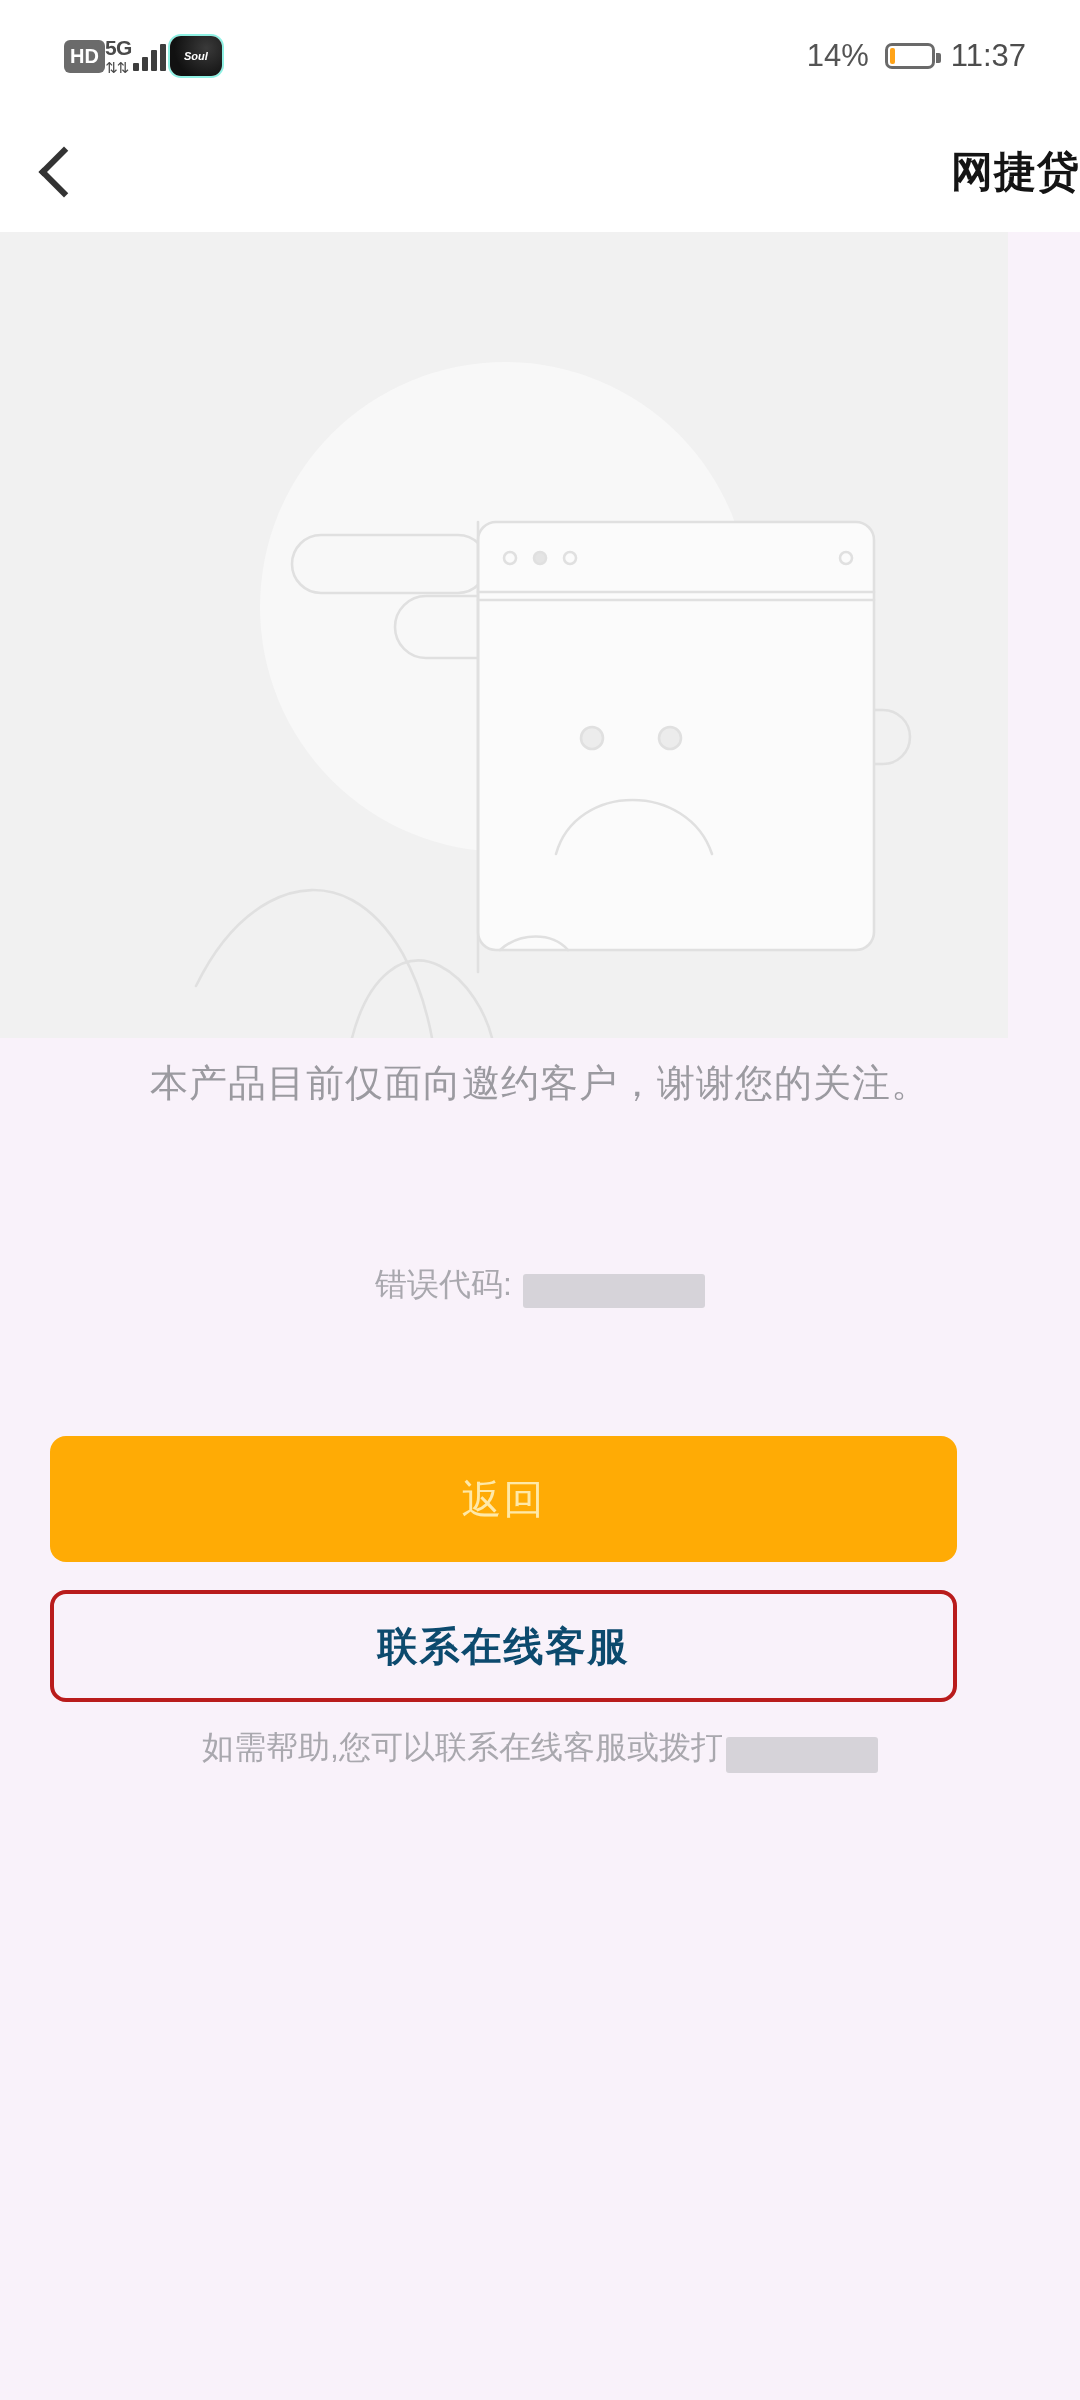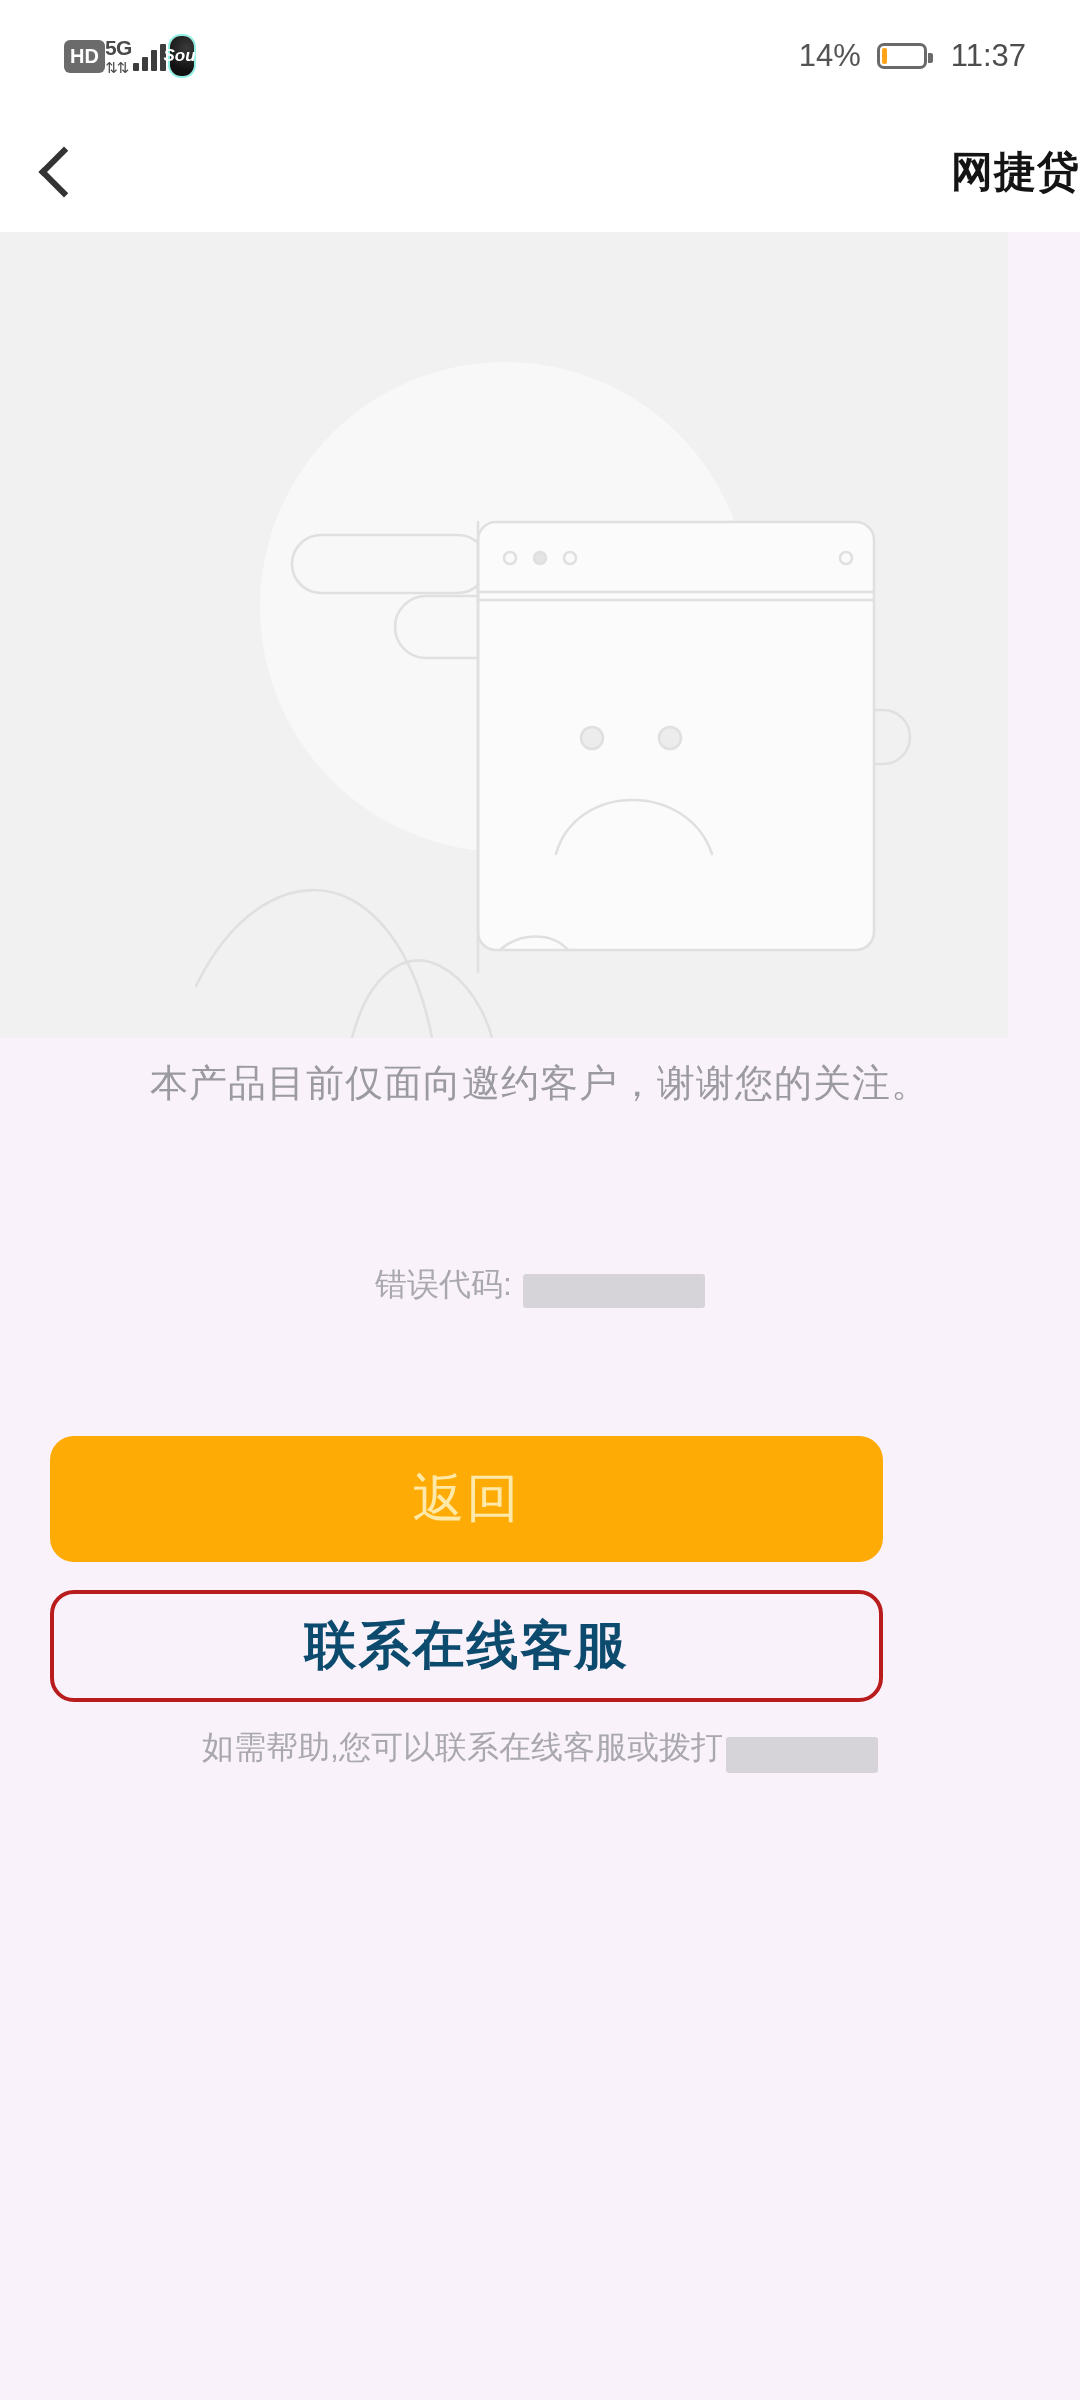--- a/index.html
+++ b/index.html
@@ -72,27 +72,27 @@
     display: block;
     width: 6px;
     background: #3d3d3d;
     border-radius: 1px;
   }
   .sig-bars i:nth-child(1) { height: 8px; }
   .sig-bars i:nth-child(2) { height: 14px; }
   .sig-bars i:nth-child(3) { height: 21px; }
   .sig-bars i:nth-child(4) { height: 27px; }
   .app-badge {
-    width: 24px;
+    width: 52px;
     height: 40px;
     border-radius: 11px;
     background: radial-gradient(circle at 70% 30%, #3a3a3a 0%, #111 70%);
     box-shadow: 0 0 0 2px #8ff1e4;
     color: #ffffff;
-    font-size: 17px;
+    font-size: 11px;
     font-weight: bold;
     display: flex;
     align-items: center;
     justify-content: center;
     font-style: italic;
     margin-left: 4px;
   }
   .status-right {
     display: flex;
     align-items: center;
@@ -120,21 +120,21 @@
     width: 5px;
     height: 10px;
     background: #6a6a6a;
     border-radius: 0 2px 2px 0;
   }
   .battery-fill {
     background: #ffa318;
     border-radius: 2px;
     height: 100%;
   }
-  .clock { font-size: 31px; color: #4d4d4d; margin-left: 8px; }
+  .clock { font-size: 31px; color: #4d4d4d; margin-left: 0; }
 
   
   .app-bar {
     position: absolute;
     top: 112px; left: 0;
     width: 1080px;
     height: 120px;
     background: #ffffff;
     display: flex;
     align-items: center;
@@ -222,27 +222,27 @@
     background: #d3d0d6;
     border-radius: 3px;
     opacity: 0.92;
   }
   .redact.code { width: 182px; height: 34px; margin-left: 2px; position: relative; top: 4px; }
   .redact.phone { width: 152px; height: 36px; margin-left: -6px; position: relative; top: 5px; }
 
   .btn {
     position: absolute;
     left: 50px;
-    width: 833px;
+    width: 907px;
     box-sizing: border-box;
     display: flex;
     align-items: center;
     justify-content: center;
-    border-radius: 24px;
-    font-size: 52px;
+    border-radius: 16px;
+    font-size: 40px;
     letter-spacing: 2px;
   }
   .btn-primary {
     top: 398px;
     height: 126px;
     background: #ffab05;
     color: #ffe9a8;
   }
   .btn-outline {
     top: 552px;

